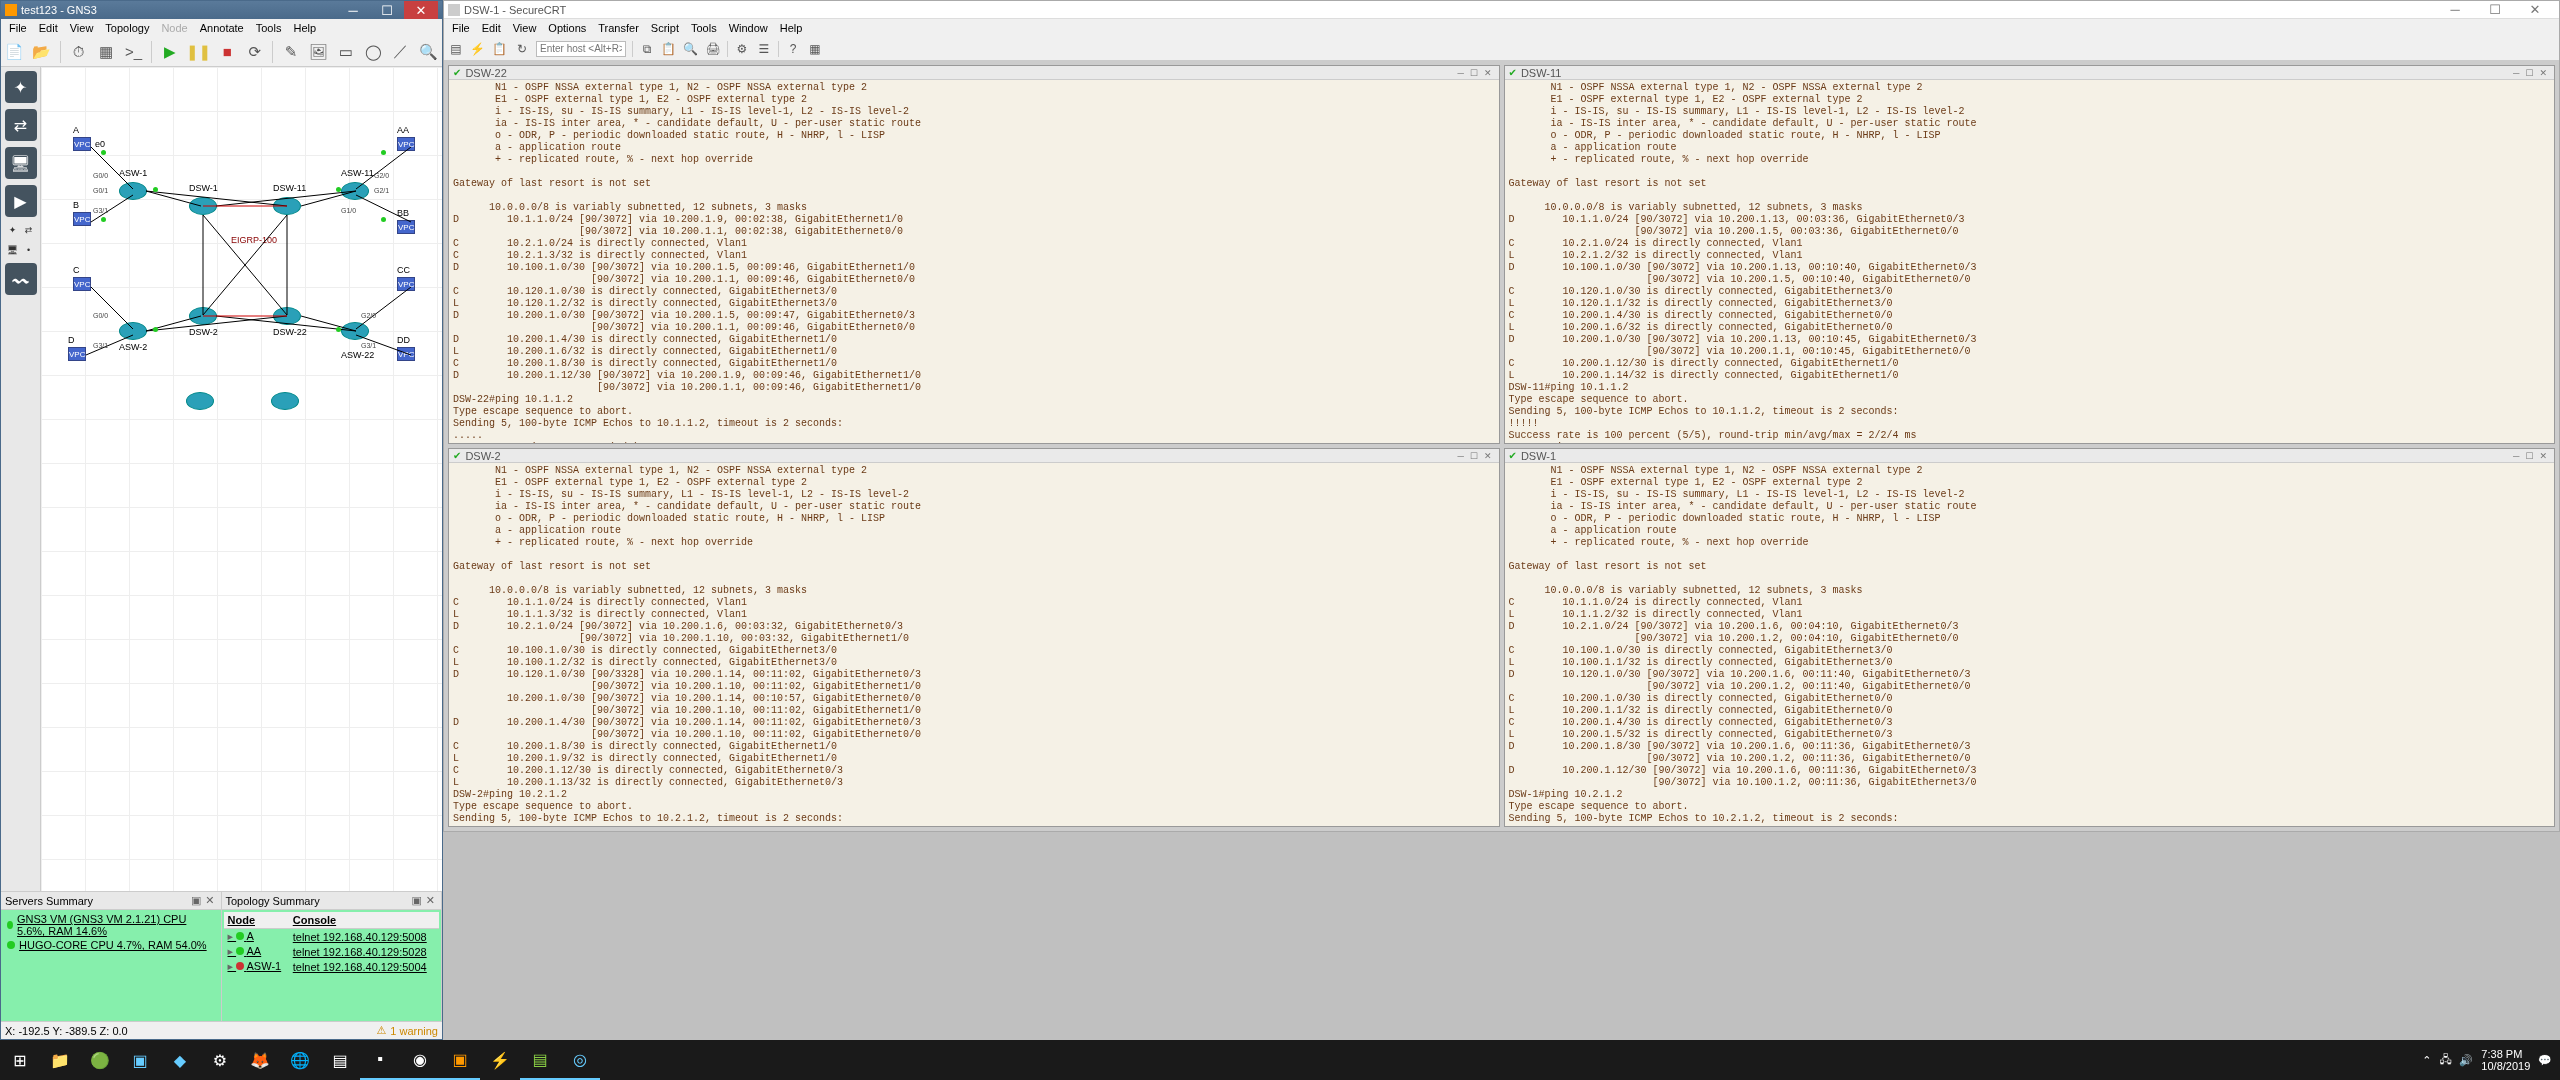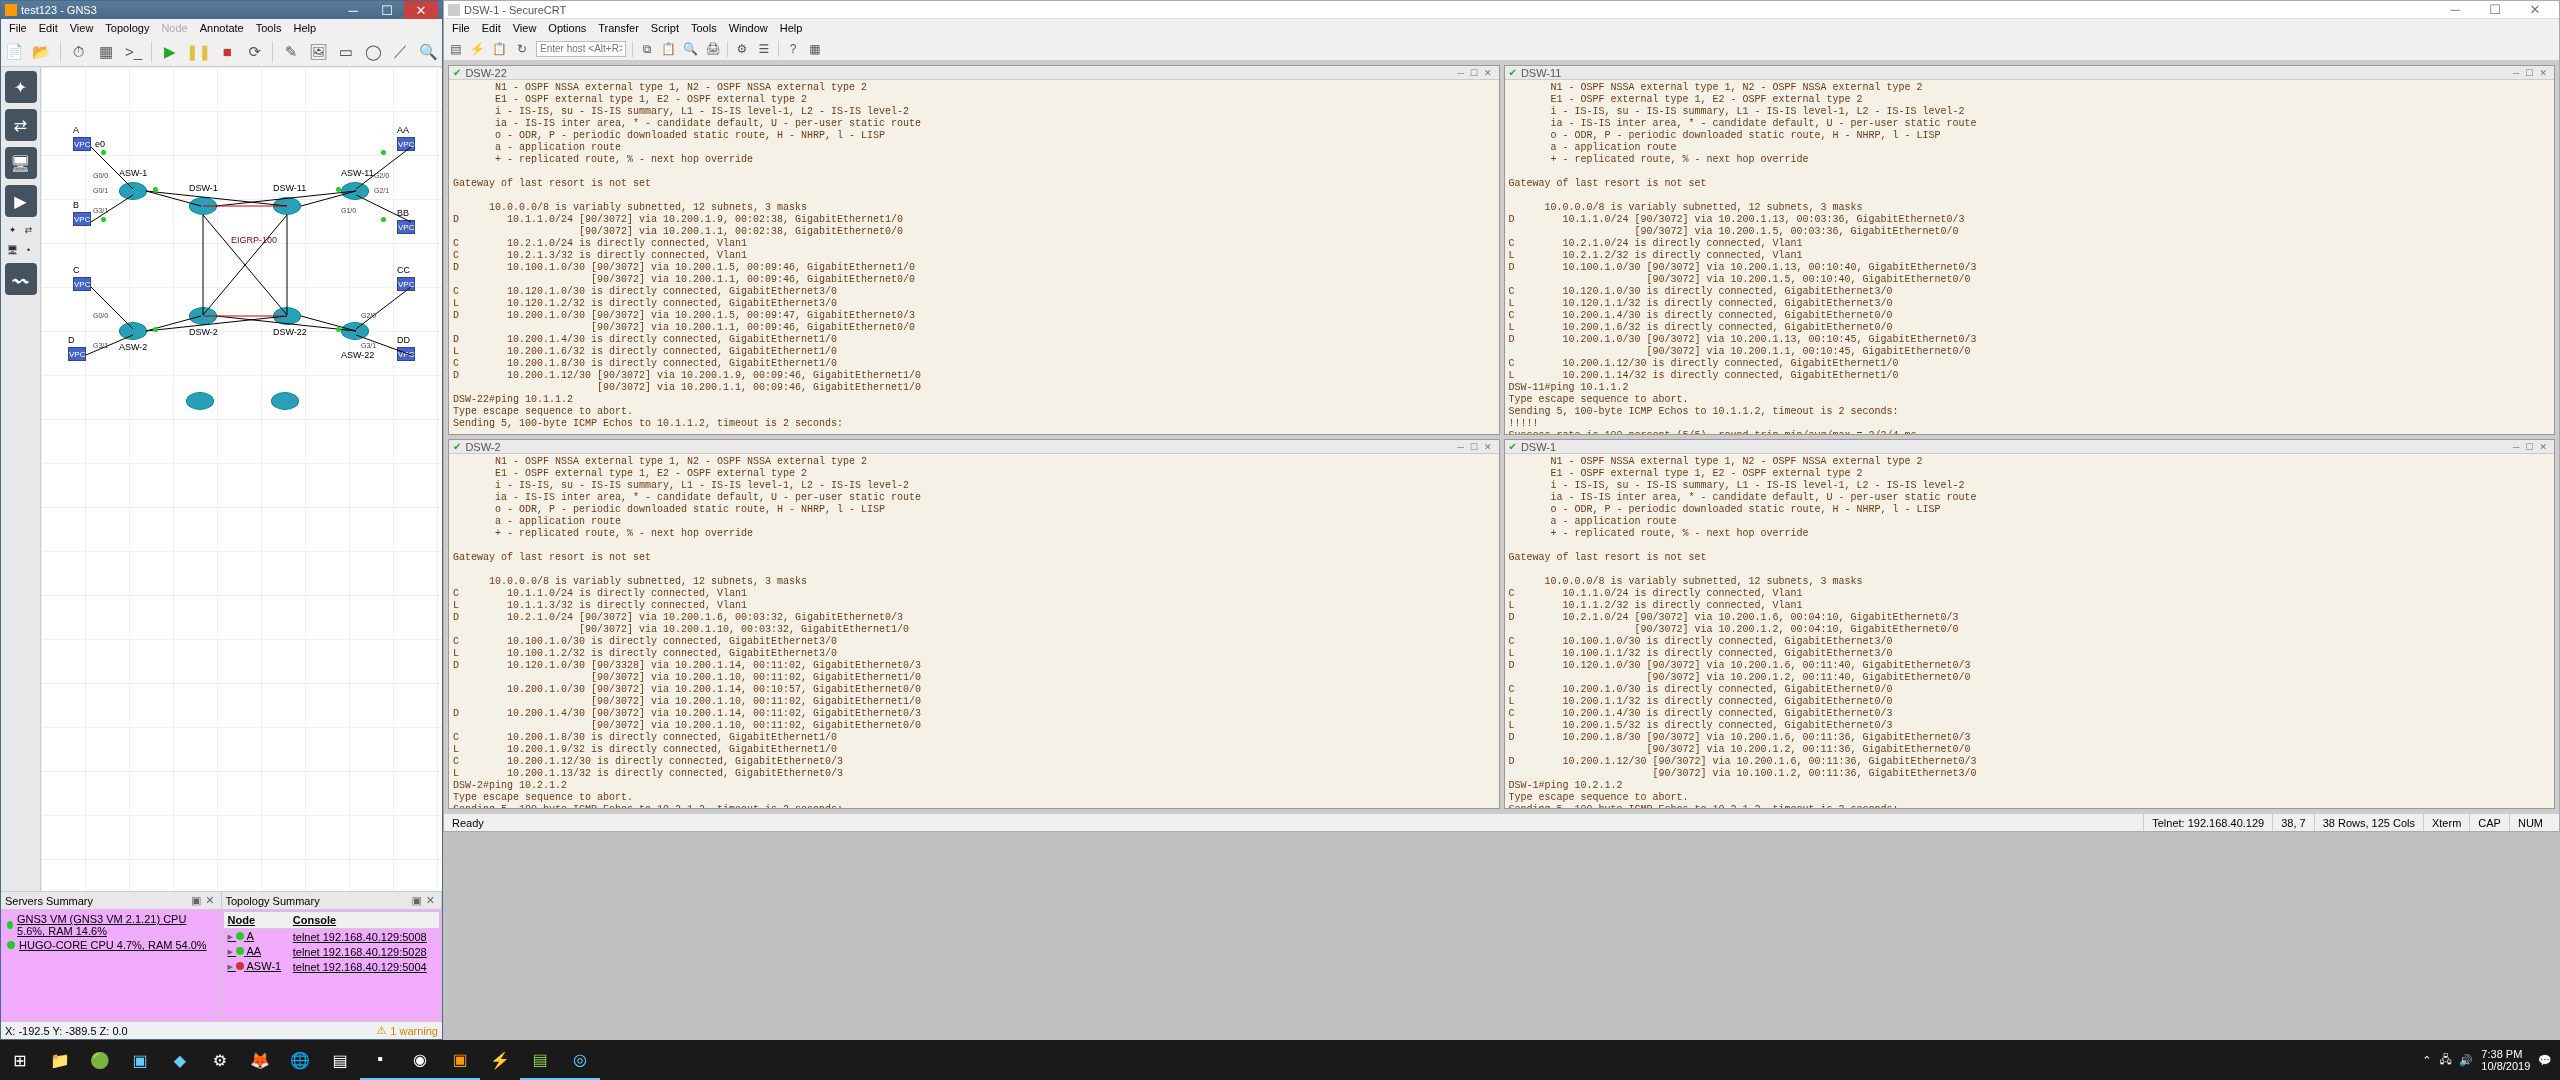--- a/index.html
+++ b/index.html
@@ -29,21 +29,21 @@
 
 .canvas-wrap { flex: 1; background: #fff; position: relative; overflow: hidden; }
 .canvas-grid { position: absolute; inset: 0; background-image: linear-gradient(#eee 1px, transparent 1px), linear-gradient(90deg, #eee 1px, transparent 1px); background-size: 44px 44px; }
 .node { position: absolute; text-align: center; }
 .node .lbl { font-size: 9px; color: #000; position: absolute; white-space: nowrap; }
 .node.router .dev { width: 28px; height: 18px; background: #2aa0b8; border-radius: 50% 50% 50% 50%; border: 1px solid #088; }
 .node.pc .dev { width: 18px; height: 14px; background: #46c; color: #fff; font-size: 8px; line-height: 14px; border: 1px solid #348; }
 .iface { position: absolute; font-size: 7px; color: #444; }
 .status-dot { position: absolute; width: 5px; height: 5px; background: #2c2; border-radius: 50%; }
 
-.gns3-btm { height: 130px; display: flex; border-top: 1px solid #ccc; background: #f0abfc; }
+.gns3-btm { height: 130px; display: flex; border-top: 1px solid #ccc; background: #86efac; }
 .panel { flex: 1; display: flex; flex-direction: column; border-right: 1px solid #ccc; }
 .panel-title { background: #e8e8e8; padding: 2px 4px; font-size: 10px; display: flex; align-items: center; border-bottom: 1px solid #ccc; }
 .panel-title .spacer { flex: 1; }
 .panel-title .ic { cursor: pointer; padding: 0 2px; color: #666; }
 .panel-body { flex: 1; overflow: auto; font-size: 10px; padding: 2px; text-decoration: underline; }
 .srv-item { display: flex; align-items: center; padding: 1px 4px; }
 .srv-item .dot { width: 8px; height: 8px; background: #2c2; border-radius: 50%; margin-right: 4px; }
 .topo-table { width: 100%; font-size: 10px; border-collapse: collapse; }
 .topo-table th { text-align: left; background: #f0f0f0; padding: 2px 4px; border-bottom: 1px solid #ccc; }
 .topo-table td { padding: 1px 4px; }
@@ -556,30 +556,20 @@
 Success rate is 100 percent (5/5), round-trip min/avg/max = 2/2/3 ms
 DSW-1#ping 10.2.1.3
 Type escape sequence to abort.
 Sending 5, 100-byte ICMP Echos to 10.2.1.3, timeout is 2 seconds:
 !!!!!
 Success rate is 100 percent (5/5), round-trip min/avg/max = 2/3/4 ms
 DSW-1#</div>
     </div>
   </div>
 
-  <div class="crt-status">
-    <span>Ready</span>
-    <span class="spacer"></span>
-    <span class="cell">Telnet: 192.168.40.129</span>
-    <span class="cell">38,  7</span>
-    <span class="cell">38 Rows, 125 Cols</span>
-    <span class="cell">Xterm</span>
-    <span class="cell">CAP</span>
-    <span class="cell">NUM</span>
-  </div>
 </div>
 
 <div class="taskbar">
   <span class="tbtn win">⊞</span>
   <span class="tbtn" style="color:#f0c040">📁</span>
   <span class="tbtn">🟢</span>
   <span class="tbtn" style="color:#6cf">▣</span>
   <span class="tbtn" style="color:#6cf">◆</span>
   <span class="tbtn">⚙</span>
   <span class="tbtn" style="color:#f60">🦊</span>

